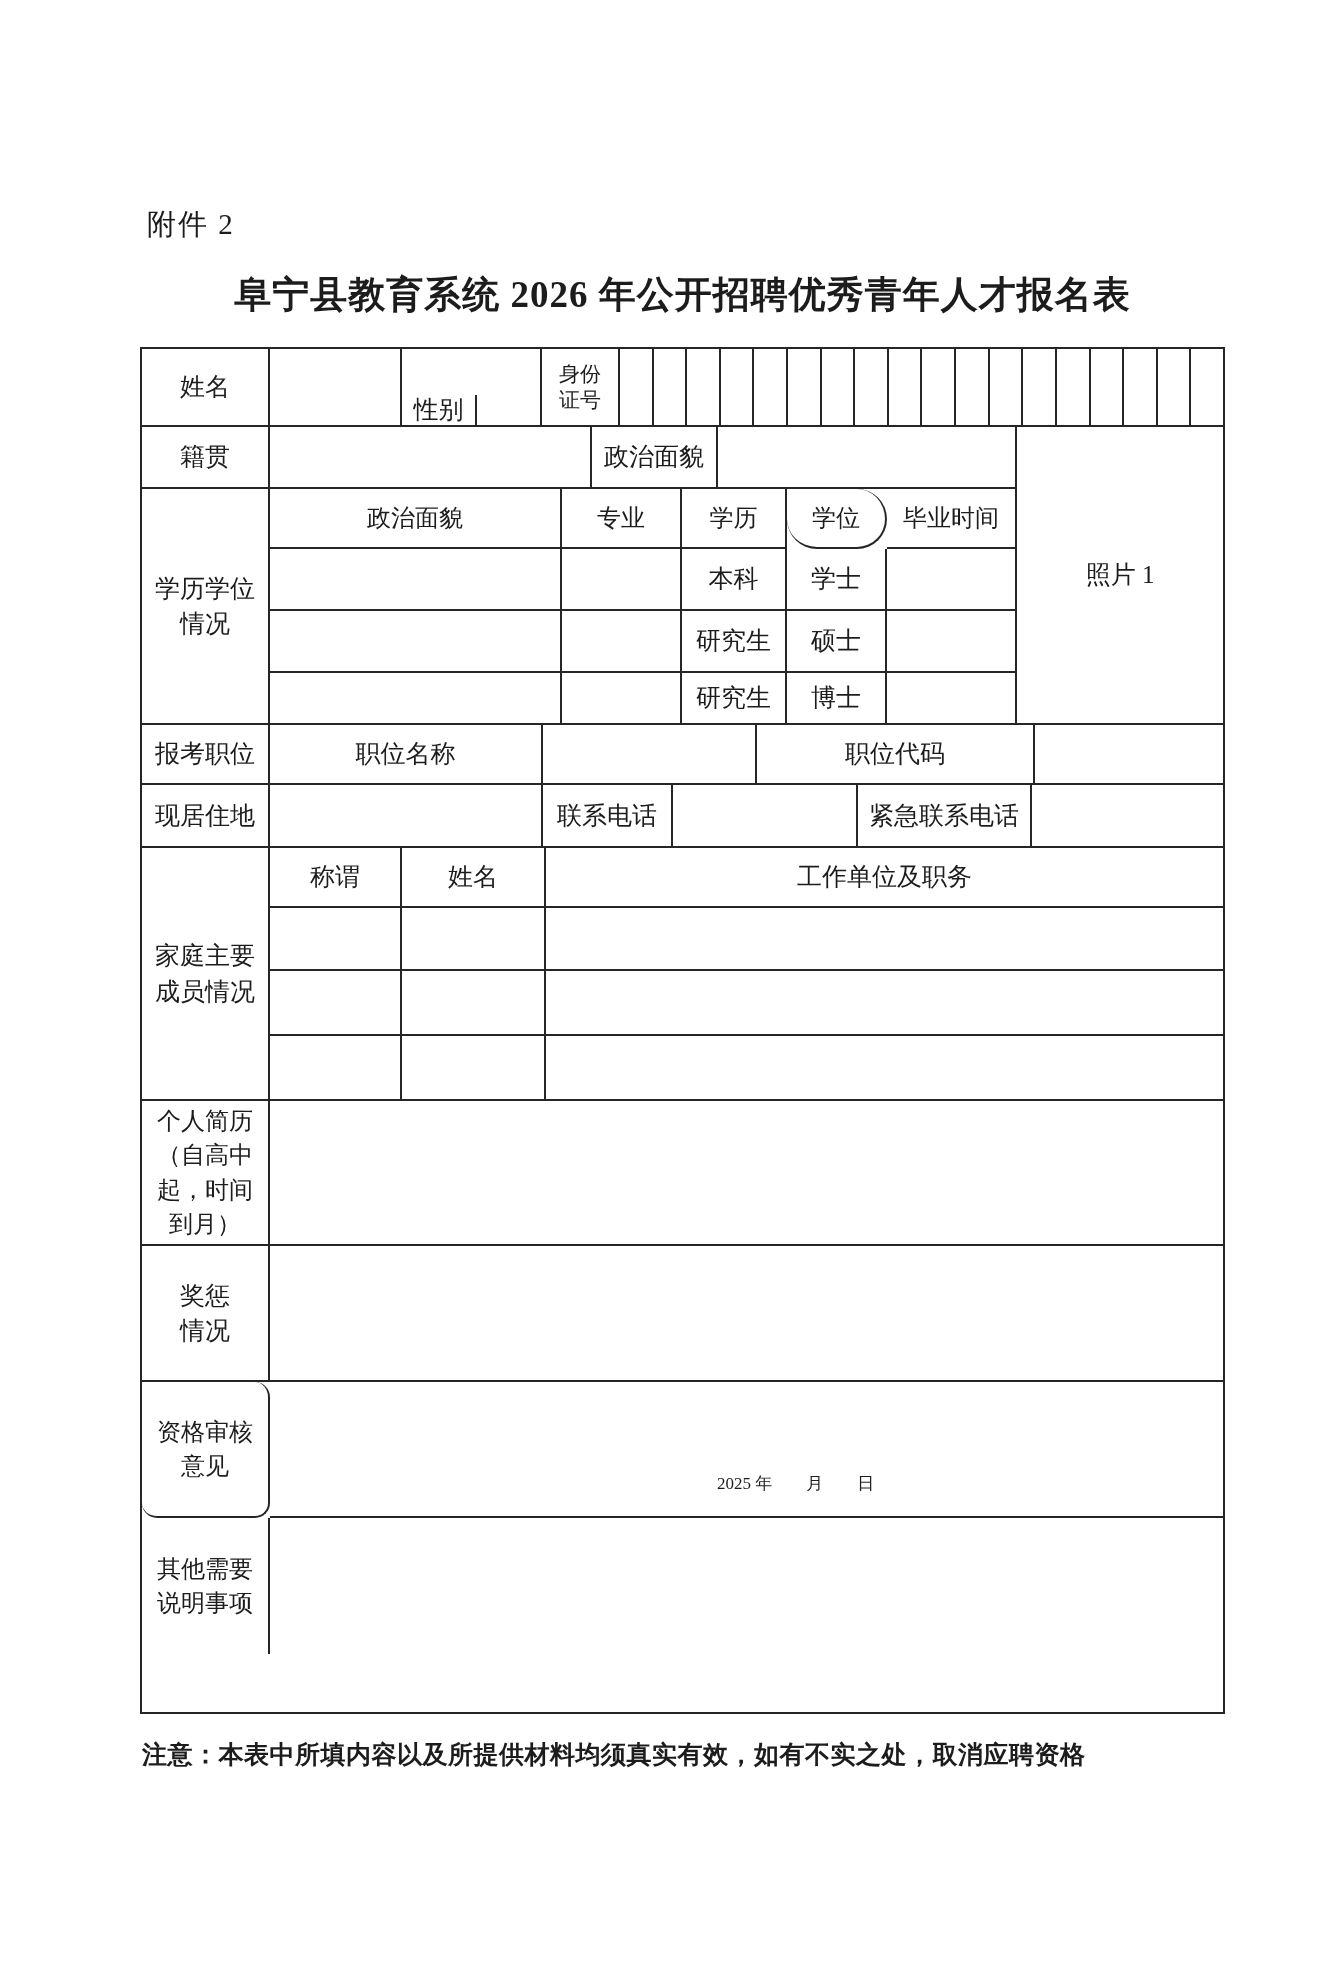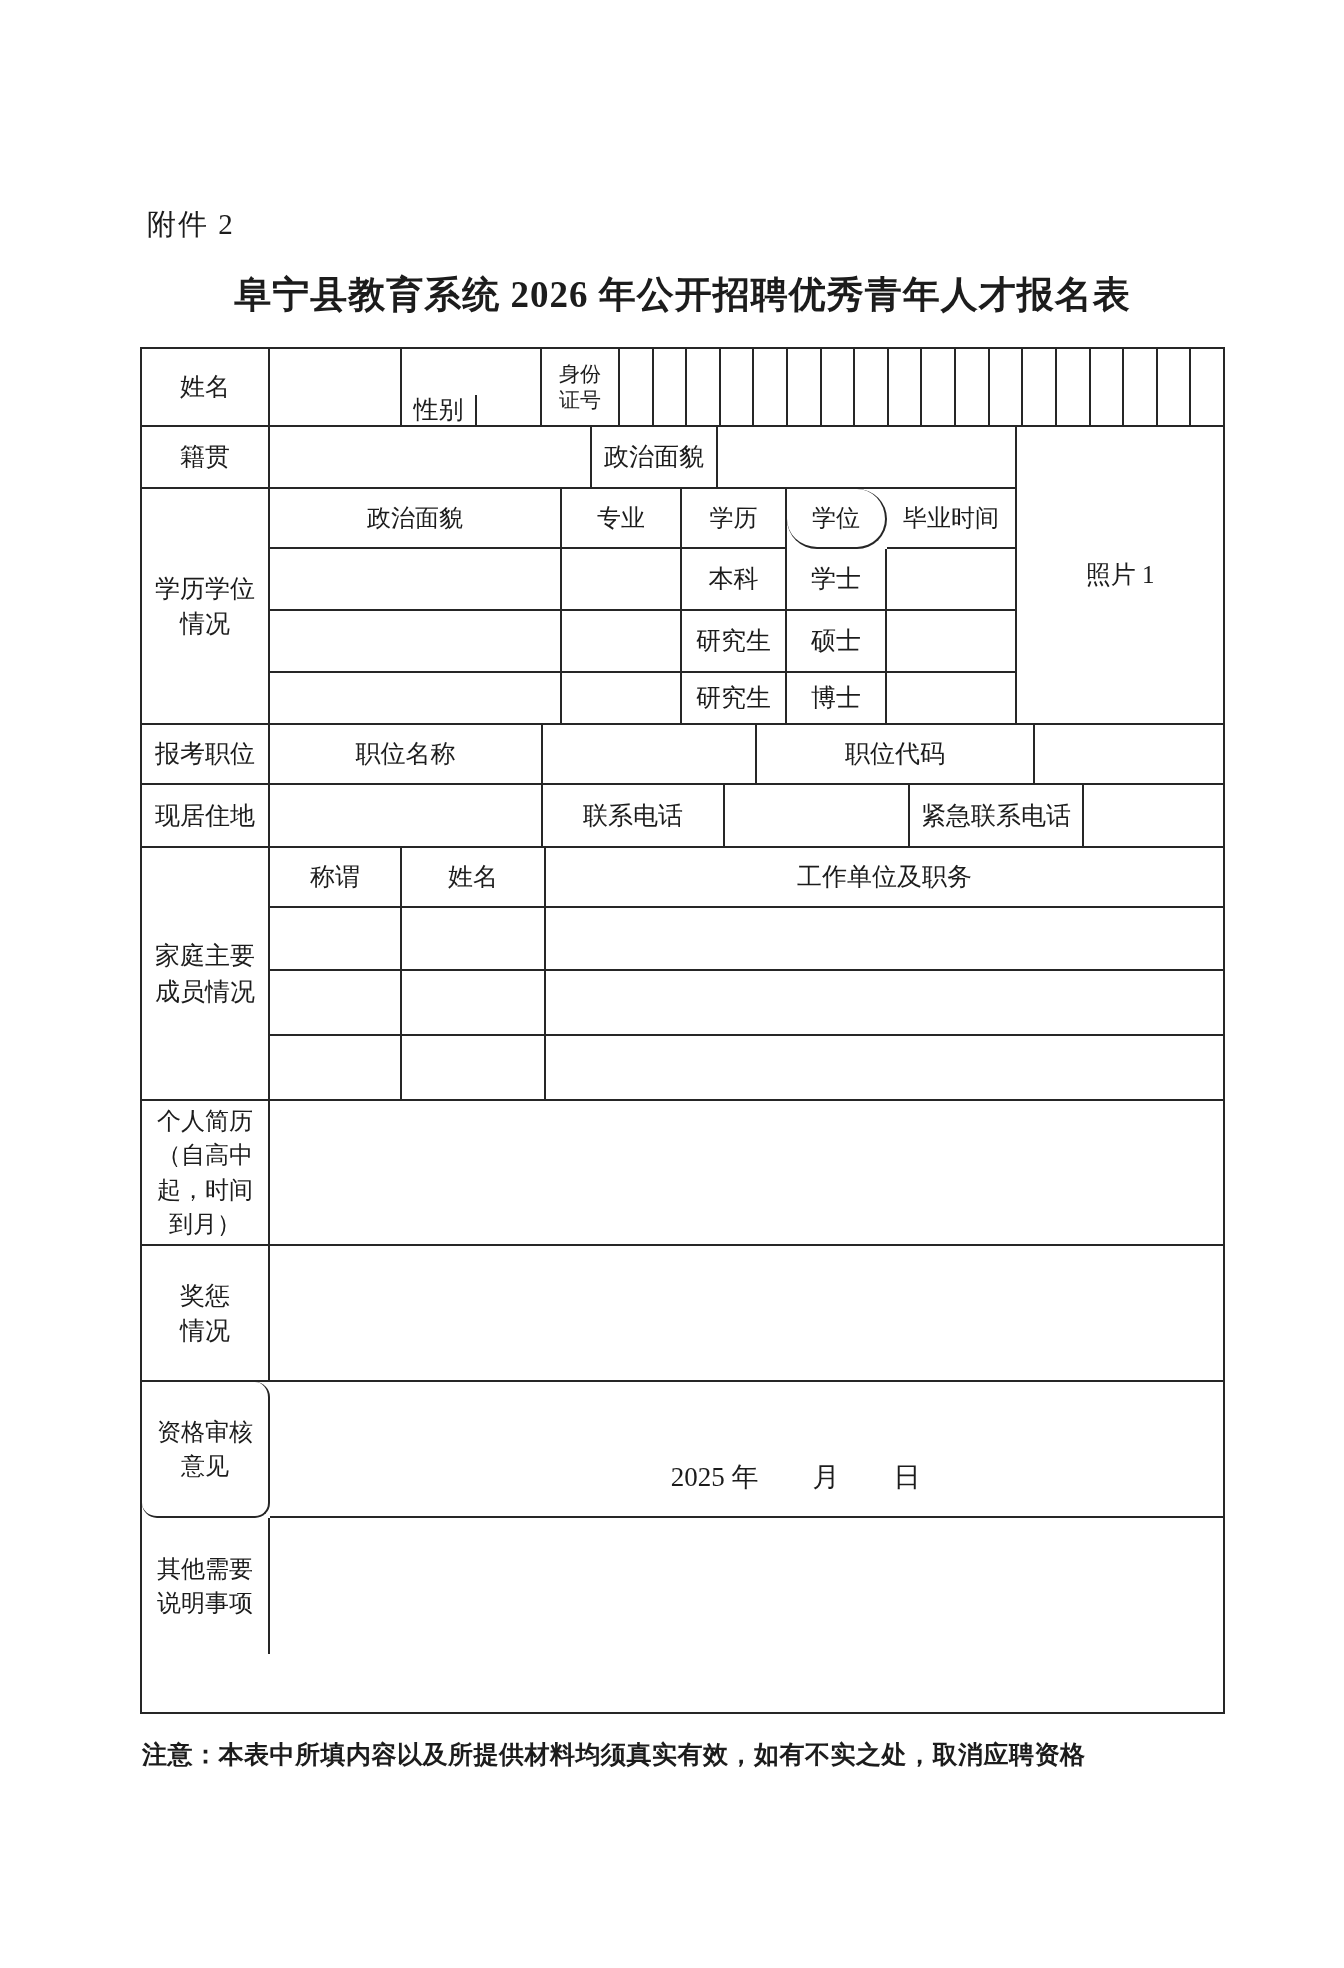--- a/index.html
+++ b/index.html
@@ -41,21 +41,21 @@
   .nr{border-right:none;}
   .nb{border-bottom:none;}
   .col{display:flex;flex-direction:column;}
   .small{font-size:21px;line-height:1.25;}
   .idgrid{flex:1;display:flex;}
   .idc{flex:1;border-right:2px solid #262626;border-bottom:2px solid #262626;}
   .idc:last-child{border-right:none;}
   .date-cell{
     align-items:flex-end;justify-content:center;
     padding-bottom:20px;padding-left:98px;
-    font-size:27px;
+    font-size:17px;
   }
   .footer-note{
     position:absolute;left:142px;top:1738px;width:1140px;
     font-size:25px;font-weight:bold;letter-spacing:0.5px;
   }
 </style>
 </head>
 <body>
 
 <div class="attachment">附件 2</div>
@@ -146,21 +146,21 @@
     <div class="cell" style="width:128px;">报考职位</div>
     <div class="cell" style="width:273px;">职位名称</div>
     <div class="cell" style="width:214px;"></div>
     <div class="cell" style="width:278px;">职位代码</div>
     <div class="cell nr" style="flex:1;"></div>
   </div>
 
   <div class="sec" style="height:63px;">
     <div class="cell" style="width:128px;">现居住地</div>
     <div class="cell" style="width:273px;"></div>
-    <div class="cell" style="width:182px;">联系电话</div>
+    <div class="cell" style="width:130px;">联系电话</div>
     <div class="cell" style="width:185px;"></div>
     <div class="cell" style="width:174px;font-size:25px;">紧急联系电话</div>
     <div class="cell nr" style="flex:1;"></div>
   </div>
 
   <div class="sec" style="height:253px;">
     <div class="cell" style="width:128px;">家庭主要
 成员情况</div>
     <div class="col" style="flex:1;">
       <div class="sec" style="height:60px;">

